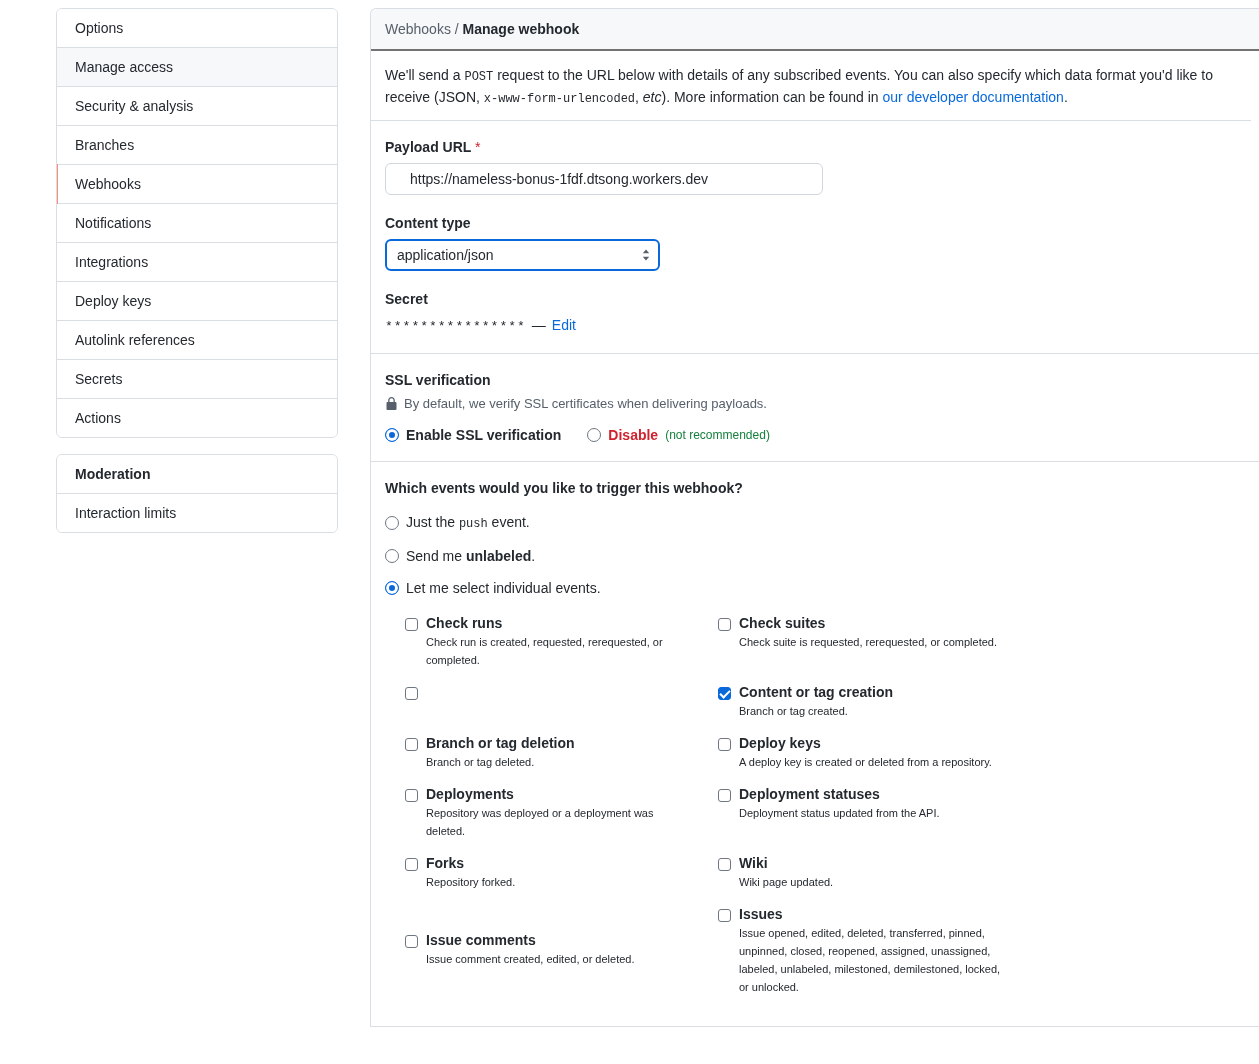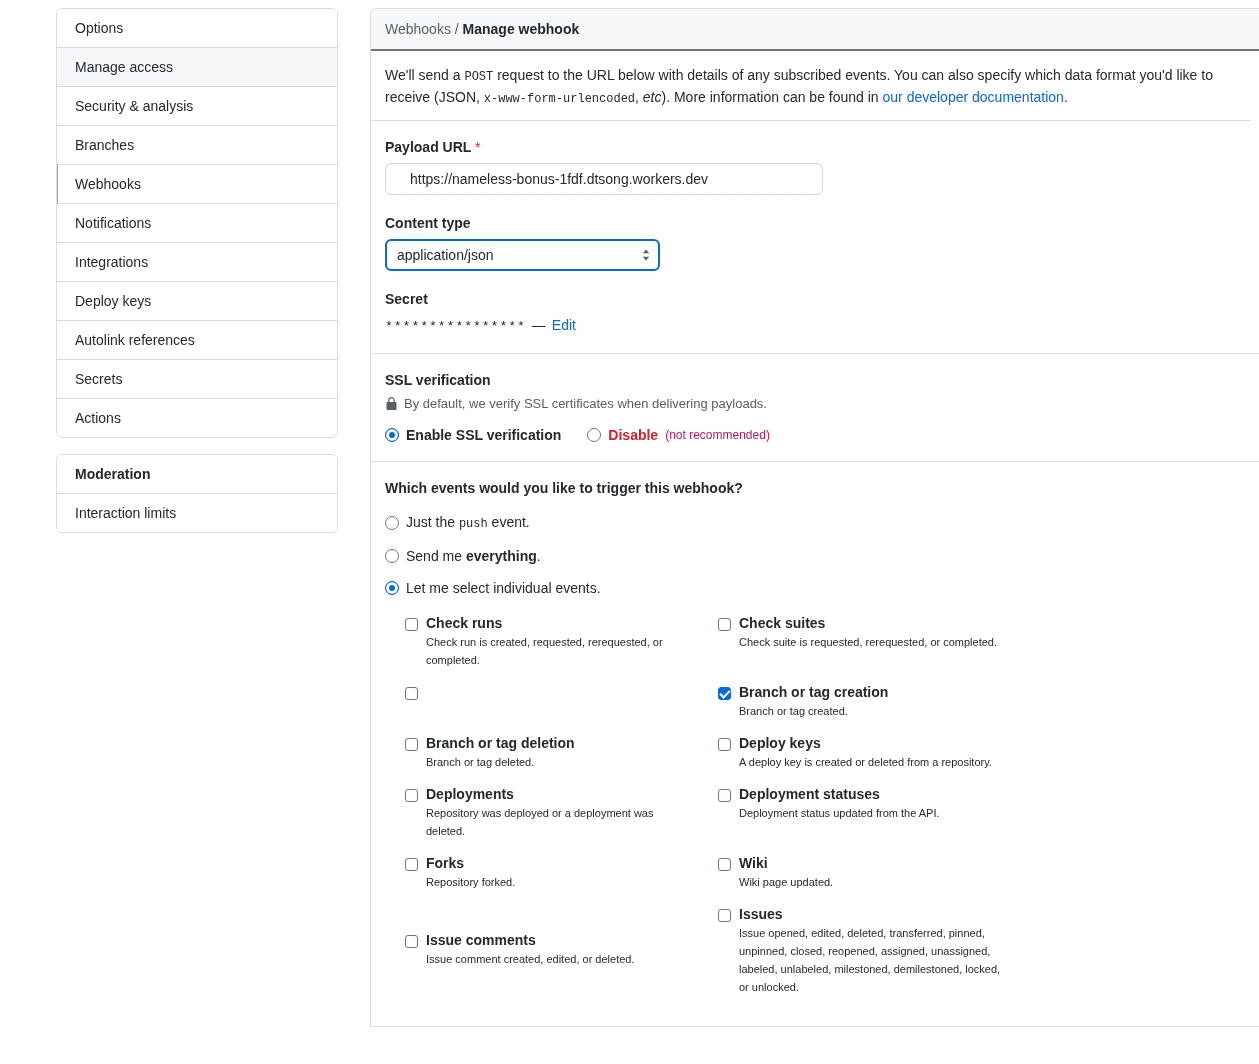--- a/index.html
+++ b/index.html
@@ -174,21 +174,21 @@
   .radio-opt {
     display: flex;
     align-items: center;
     gap: 7px;
     font-size: 14px;
     line-height: 20px;
     cursor: pointer;
   }
   .radio-opt.bold { font-weight: 600; }
   .radio-opt .danger { color: #cf222e; font-weight: 600; }
-  .radio-opt .danger-sub { color: #be185d; font-weight: 400; font-size: 12px; }
+  .radio-opt .danger-sub { color: #15803d; font-weight: 400; font-size: 12px; }
 
   input[type="radio"] {
     appearance: none; -webkit-appearance: none;
     width: 14px; height: 14px;
     margin: 0;
     border: 1px solid #6e7781;
     border-radius: 50%;
     background: #fff;
     position: relative;
     cursor: pointer;
@@ -382,21 +382,21 @@
       <div class="event-mode">
         <label class="radio-opt">
           <input type="radio" name="event-mode" style="">
           <span class="label"><span>Just the </span><code class="inline">push</code><span> event.</span></span>
         </label>
       </div>
 
       <div class="event-mode">
         <label class="radio-opt">
           <input type="radio" name="event-mode" style="">
-          <span class="label"><span>Send me </span><b>everything</b><span>.</span></span>
+          <span class="label"><span>Send me </span><b>unlabeled</b><span>.</span></span>
         </label>
       </div>
 
       <div class="event-mode">
         <label class="radio-opt">
           <input type="radio" name="event-mode" checked="" style="">
           <span class="label">Let me select individual events.</span>
         </label>
       </div>
 
@@ -431,21 +431,21 @@
               <input type="checkbox" style="">
             </span>
           </div>
         </div>
         <div class="event-cell right">
           <div class="event-item">
             <span class="cb-hold">
               <input type="checkbox" checked="" style="">
             </span>
             <span>
-              <span class="event-title">Branch or tag creation</span>
+              <span class="event-title">Content or tag creation</span>
               <div class="event-desc">Branch or tag created.</div>
             </span>
           </div>
         </div>
 
         <div class="event-cell left">
           <div class="event-item">
             <span class="cb-hold">
               <input type="checkbox" style="">
             </span>

